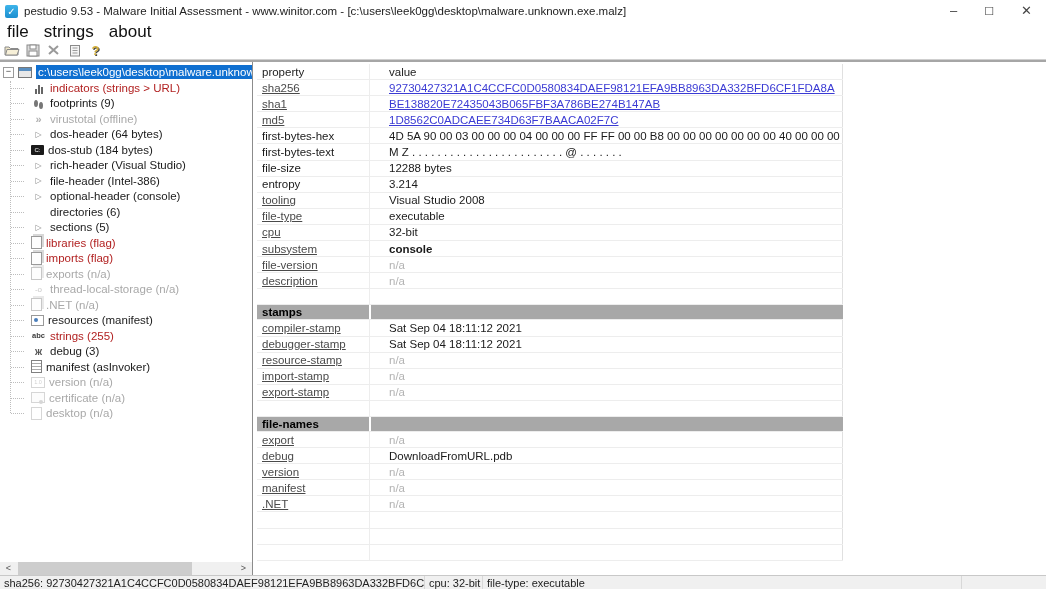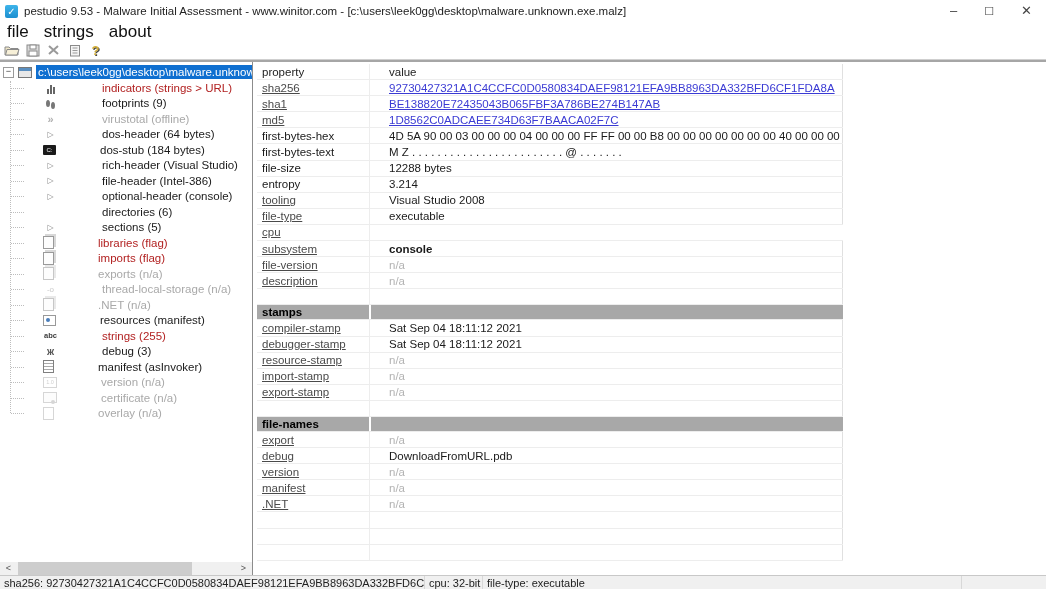--- a/index.html
+++ b/index.html
@@ -25,21 +25,21 @@
   .main{display:flex;height:515px;border-top:2px solid #a6a6a6;box-sizing:border-box;background:#fff;}
 
   
   .tree{width:253px;flex:none;border-right:1px solid #8c8c8c;box-sizing:border-box;
         position:relative;padding-top:2px;font-size:11.5px;overflow:hidden;}
   .tree-guide{position:absolute;left:10px;top:19px;height:332px;border-left:1px dotted #bdbdbd;}
   .tree-root{display:flex;align-items:center;height:16px;padding-left:3px;white-space:nowrap;}
   .expbox{width:9px;height:9px;border:1px solid #9a9a9a;background:#fff;color:#333;font-size:9px;
           line-height:7px;text-align:center;margin-right:4px;flex:none;}
   .rootlabel{background:#0f6fd0;color:#fff;padding:1px 2px;flex:1;overflow:hidden;white-space:nowrap;}
-  .tree-item{display:flex;align-items:center;height:15.5px;padding-left:43px;position:relative;white-space:nowrap;gap:40px;}
+  .tree-item{display:flex;align-items:center;height:15.5px;padding-left:31px;position:relative;white-space:nowrap;}
   .tree-item::before{content:"";position:absolute;left:11px;top:50%;width:13px;border-top:1px dotted #bdbdbd;}
   .tree-item .tlabel{overflow:hidden;}
   .st-alert{color:#b22222;}
   .st-disabled{color:#a9a9a9;}
   .st-disabled .ic{opacity:.55;}
 
   
   .ic{display:inline-flex;width:15px;height:12px;margin-right:4px;flex:none;align-items:center;justify-content:center;font-size:9px;}
   .bars{align-items:flex-end;gap:1px;}
   .bars i{display:block;width:2px;background:#666;}
@@ -257,21 +257,21 @@
             <span class="tlabel">version (n/a)</span>
           </div>
           <div class="tree-item st-disabled">
             <span class="ic cert">
               <i></i>
             </span>
             <span class="tlabel">certificate (n/a)</span>
           </div>
           <div class="tree-item st-disabled">
             <span class="ic page"></span>
-            <span class="tlabel">overlay (n/a)</span>
+            <span class="tlabel">desktop (n/a)</span>
           </div>
         </div>
 
       <div class="hscroll">
         <span class="harrow">&lt;</span>
         <span class="hthumb"></span>
         <span class="harrow right">&gt;</span>
       </div>
     </div>
 
@@ -349,20 +349,23 @@
             <div class="c-prop">
               <span class="prop-link">file-type</span>
             </div>
             <div class="c-val">
               <span>executable</span>
             </div>
           </div>
           <div class="trow">
             <div class="c-prop">
               <span class="prop-link">cpu</span>
+            </div>
+            <div class="c-val">
+              <span>32-bit</span>
             </div>
           </div>
           <div class="trow">
             <div class="c-prop">
               <span class="prop-link">subsystem</span>
             </div>
             <div class="c-val">
               <span class="boldval">console</span>
             </div>
           </div>

